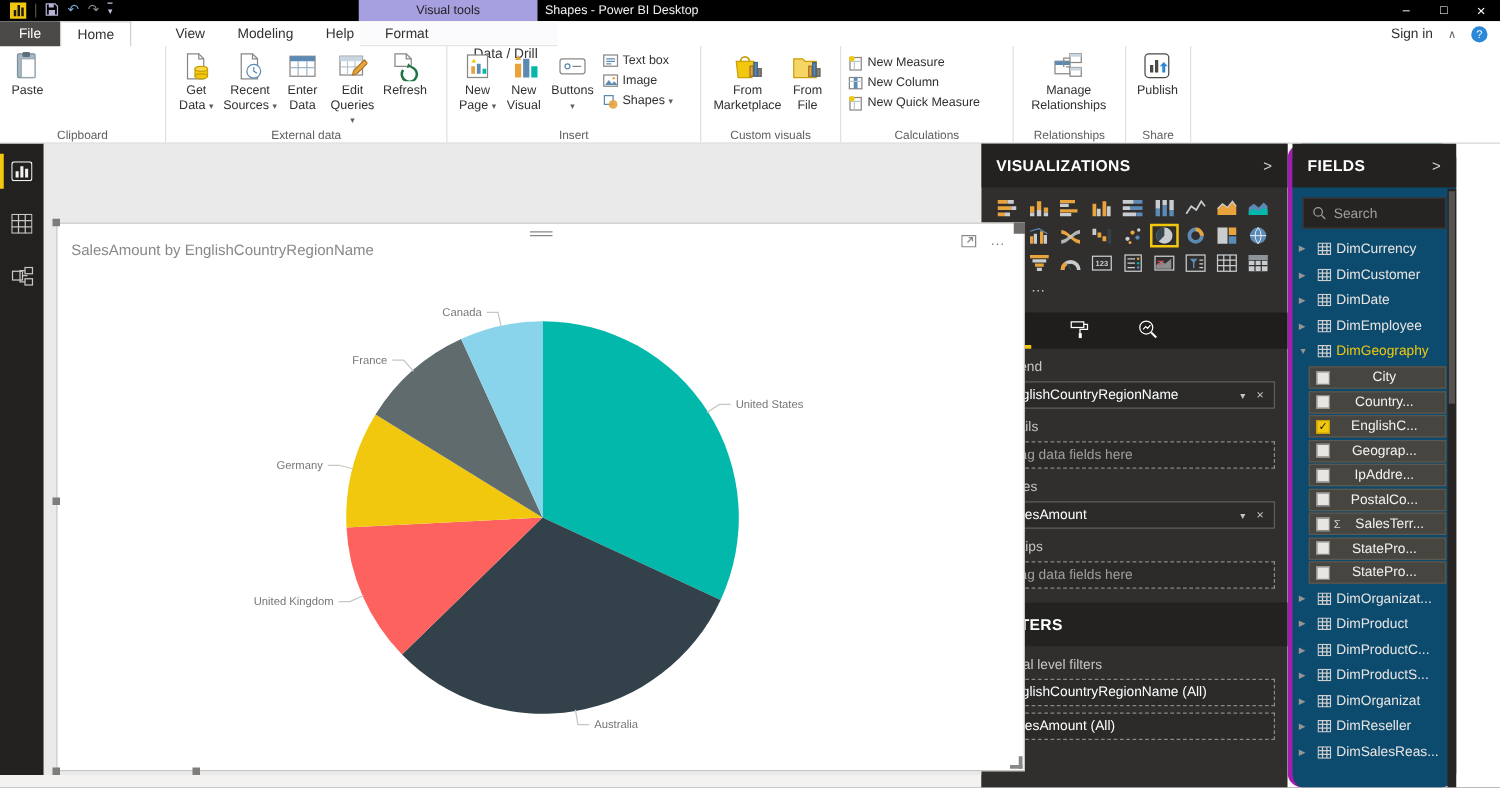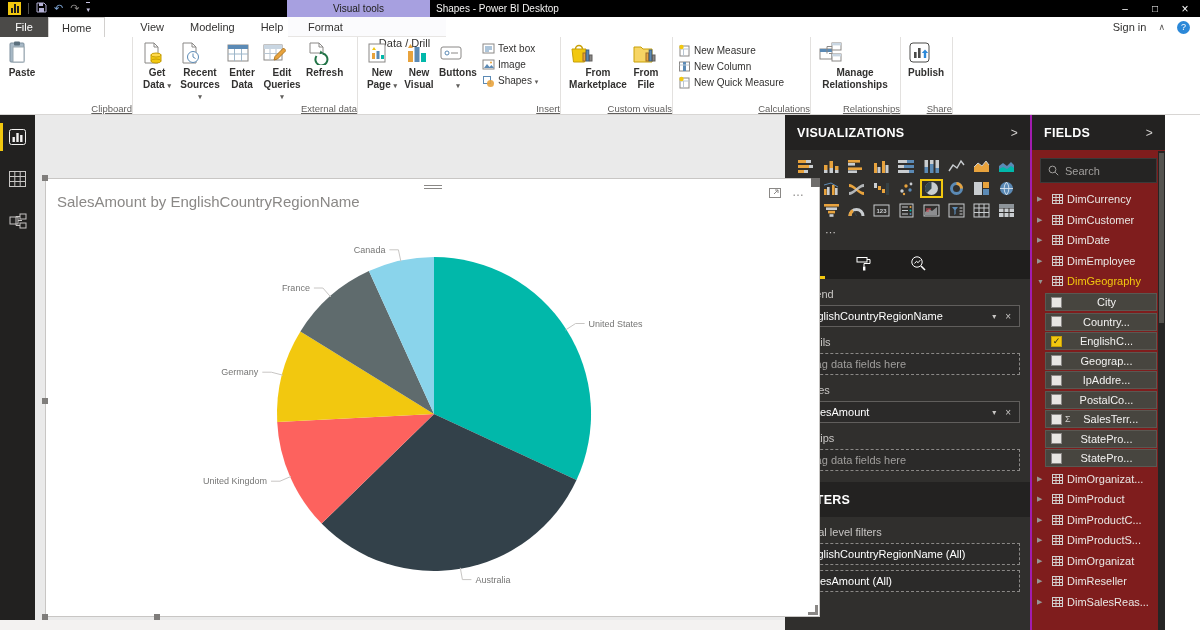--- a/index.html
+++ b/index.html
@@ -24,49 +24,49 @@
   .tab-file { background:#4b4a48; color:#fff; width:48px; text-align:center; }
   .tab-home { border:1px solid #d2d0ce; border-bottom:none; background:#fff; }
   #ctx-tabs { position:absolute; left:288px; top:0; display:flex; height:20px; background:#fbfbfd; border-bottom:1px solid #e8e6e4; }
   #signin-area { position:absolute; right:10px; top:0; height:20px; display:flex; align-items:center; gap:12px; font-size:11px; color:#323130; }
   #help-icon { width:13px; height:13px; border-radius:50%; background:#2b88d8; color:#fff; font-size:9px; display:flex; align-items:center; justify-content:center; }
   #caret-up { color:#605e5c; font-size:9px; }
 
   
   #ribbon { height:78px; background:#fff; border-bottom:1px solid #d8d6d4; display:flex; }
   .rgroup { position:relative; border-right:1px solid #e3e1df; padding:3px 5px 13px 5px; display:flex; align-items:flex-start; }
-  .glabel { position:absolute; bottom:0; left:0; right:0; text-align:right; font-size:9.5px; color:#605e5c;text-decoration:underline; }
-  .rbtn-lg { display:flex; flex-direction:column; text-align:center; font-size:10px; color:#323130; padding:1px 2px; line-height:1.15;font-weight:bold; }
+  .glabel { position:absolute; bottom:0; left:0; right:0; text-align:center; font-size:9.5px; color:#605e5c; }
+  .rbtn-lg { display:flex; flex-direction:column; align-items:center; text-align:center; font-size:10px; color:#323130; padding:1px 2px; line-height:1.15; }
   .rbtn-lg svg { margin-bottom:2px; }
   .small-col { display:flex; flex-direction:column; justify-content:flex-start; gap:3px; padding-top:2px; }
   .rbtn-sm { display:flex; align-items:center; gap:3px; font-size:10px; color:#323130; line-height:13px; white-space:nowrap; }
   .dd { font-size:7px; color:#605e5c; }
 
   
   #main { display:flex; height:515px; }
   #left-col { width:785px; display:flex; flex-direction:column; }
   #left-content { display:flex; height:505px; }
   #sidebar { width:35px; background:#222120; display:flex; flex-direction:column; align-items:center; padding-top:10px; gap:18px; }
   .side-item { position:relative; width:35px; height:24px; display:flex; align-items:center; justify-content:center; }
   .side-item.active::before { content:""; position:absolute; left:0; top:-2px; bottom:-2px; width:3px; background:#f2c80f; }
   #bottom-strip { height:10px; background:#f3f2f1; }
 
   #canvas { flex:1; background:#eaeaea; position:relative; }
   #visual { position:absolute; left:10px; top:63px; width:775px; height:439px; background:#fff; border:1px solid #c8c6c4; }
   .handle { position:absolute; width:6px; height:6px; background:#7f7d7b; }
   #grip { position:absolute; top:4px; left:50%; margin-left:-9px; width:18px; }
   #grip i { display:block; height:1px; background:#8a8886; margin:2px 0; }
-  #visual-title { position:absolute; left:11px; top:14px; font-size:15px; color:#8a8886; }
+  #visual-title { position:absolute; left:11px; top:14px; font-size:12px; color:#8a8886; }
   #visual-actions { position:absolute; right:14px; top:6px; display:flex; align-items:center; gap:10px; color:#8a8886; }
   #corner-tr { position:absolute; right:-1px; top:-1px; width:9px; height:9px; background:#6f6d6b; }
   #resize-br { position:absolute; right:1px; bottom:1px; width:10px; height:10px; border-right:3px solid #8a8886; border-bottom:3px solid #8a8886; }
 
   
   #viz-pane { width:245px; background:#302f2d; color:#fff; display:flex; flex-direction:column; font-size:11px; }
-  #fields-pane { width:135px; background:#7f1d1d; color:#fff; border-left:2px solid #a21caf; display:flex; flex-direction:column; position:relative; }
+  #fields-pane { width:135px; background:#0c4a6e; color:#fff; border-left:4px solid #a21caf; display:flex; flex-direction:column; position:relative;border-radius:12px; }
   .pane-h { height:35px; background:#232221; display:flex; align-items:center; padding:0 12px; font-size:12.5px; font-weight:bold; letter-spacing:.3px; flex:none; }
   .pane-chev { margin-left:auto; color:#d2d0ce; font-size:12px; font-weight:normal; }
 
   #viz-grid { padding:7px 8px 2px 10px; display:grid; grid-template-columns:repeat(9,24px); gap:3px 1px; }
   .viz-tile { width:23px; height:19px; display:flex; align-items:center; justify-content:center; border:2px solid transparent; }
   .viz-tile.sel { border-color:#f2c80f; }
 
   #wells-tabs { margin-top:6px; height:29px; background:#1f1e1d; display:flex; align-items:stretch; padding-left:10px; gap:24px; flex:none; }
   .wtab { display:flex; align-items:center; justify-content:center; width:30px; border-bottom:3px solid transparent; }
   .wtab.active { border-bottom-color:#f2c80f; }

